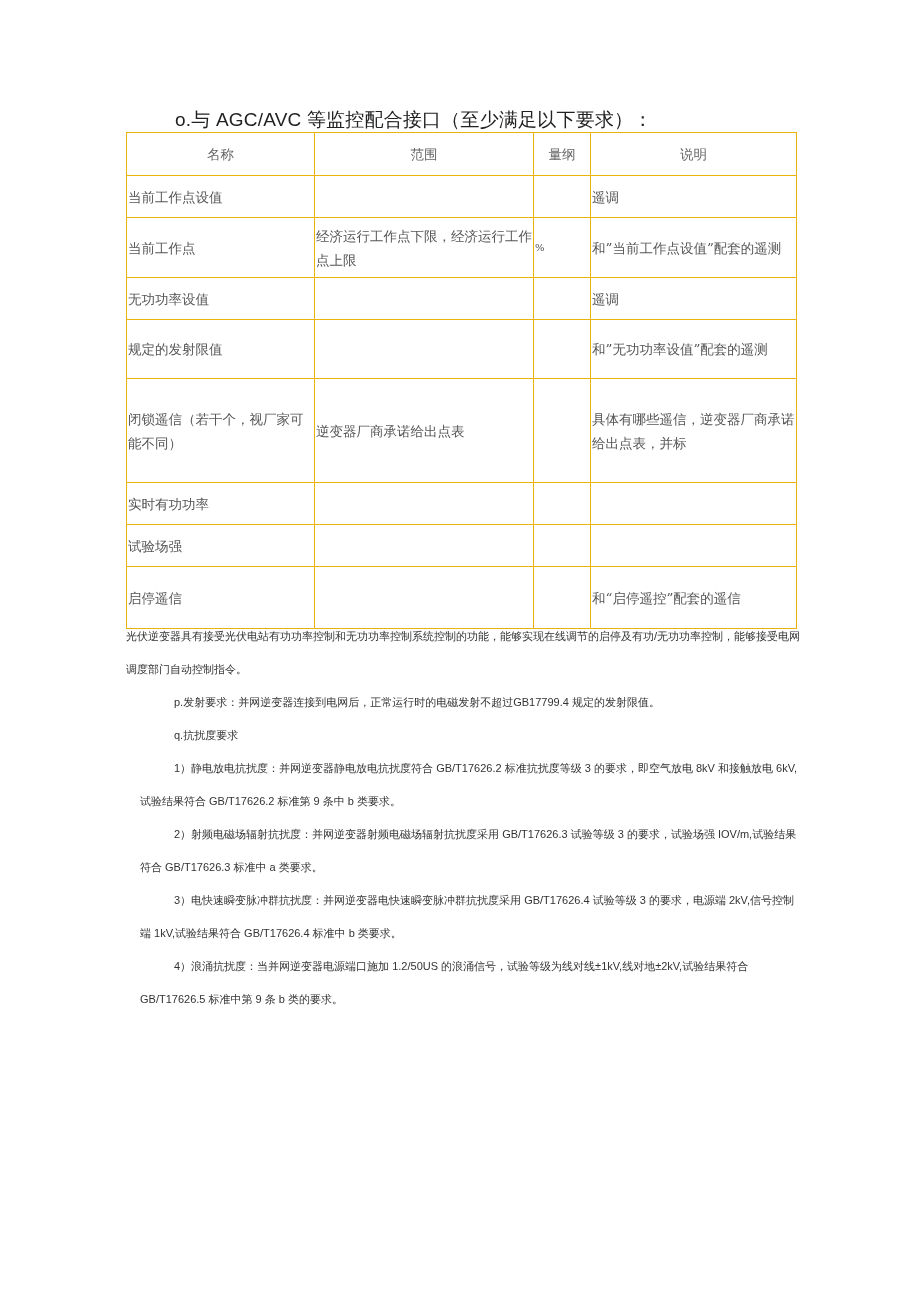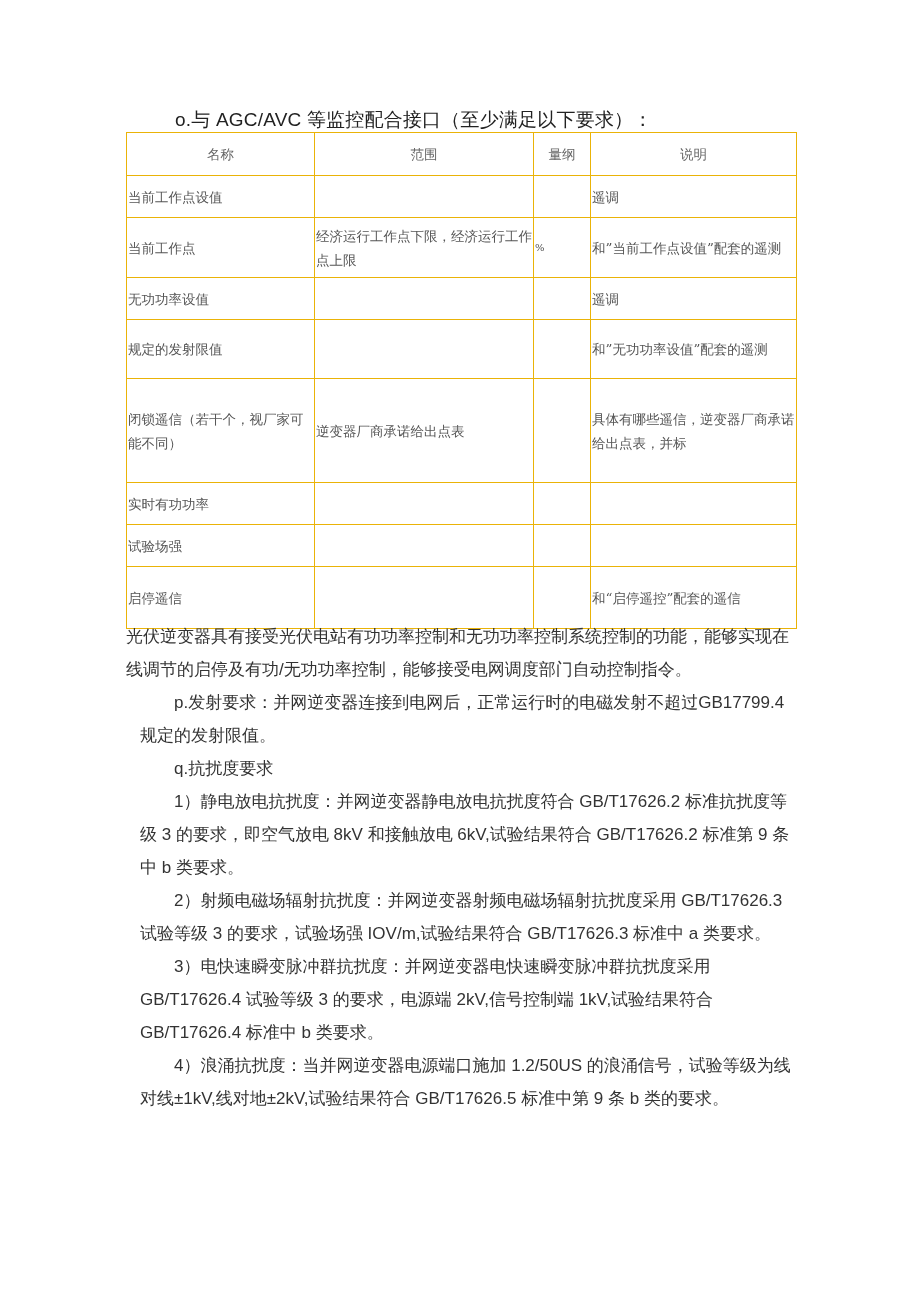--- a/index.html
+++ b/index.html
@@ -10,21 +10,21 @@
   table.spec { position: absolute; left: 126px; top: 132px; width: 670px;
                border-collapse: collapse; table-layout: fixed; font-size: 13.5px; color: #555; }
   table.spec td, table.spec th { border: 1px solid #eab308; padding: 0 1px; vertical-align: middle;
                font-weight: normal; line-height: 24px; text-align: left; }
   table.spec th { text-align: center; color: #666; }
   .col-name { width: 188px; } .col-range { width: 219px; } .col-unit { width: 57px; } .col-desc { width: 206px; }
   .r-h { height: 43px; } .r1 { height: 42px; } .r2 { height: 60px; } .r3 { height: 42px; }
   .r4 { height: 59px; } .r5 { height: 104px; } .r6 { height: 42px; } .r7 { height: 42px; } .r8 { height: 62px; }
   td.unit { font-size: 10px; }
   td.top { vertical-align: top; }
-  .body-text { position: absolute; left: 126px; width: 675px; font-size: 17px; line-height: 33px; color: #333;
+  .body-text { position: absolute; left: 126px; width: 675px; font-size: 11px; line-height: 33px; color: #333;
                font-family: "Liberation Sans", "DejaVu Sans", sans-serif; }
   .p { margin: 0; }
   .indent { text-indent: 48px; }
   .pad-left { padding-left: 14px; }
 </style>
 </head>
 <body>
 
 <div class="heading-o">o.与 AGC/AVC 等监控配合接口（至少满足以下要求）：</div>
 

